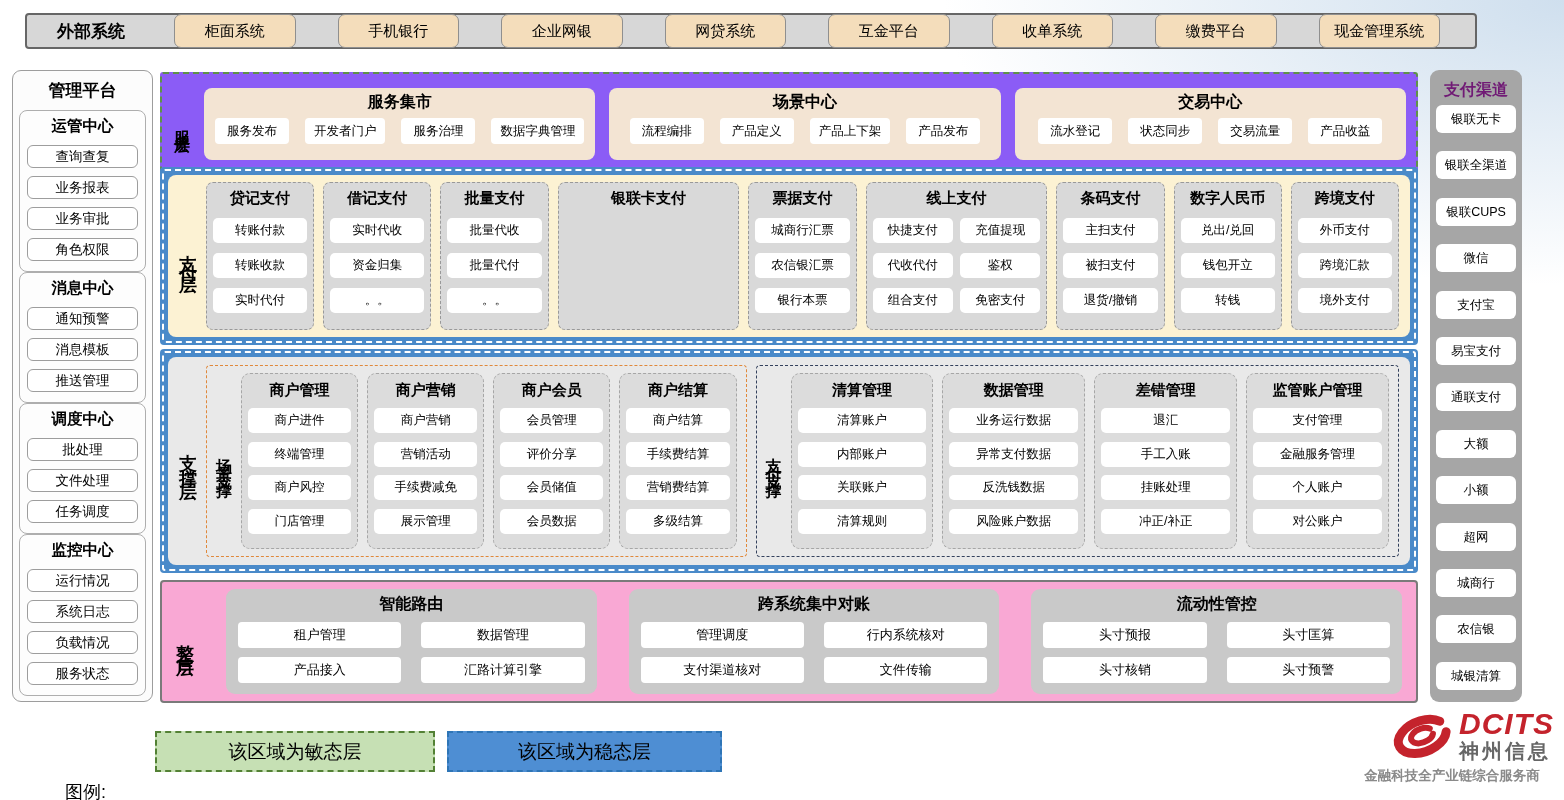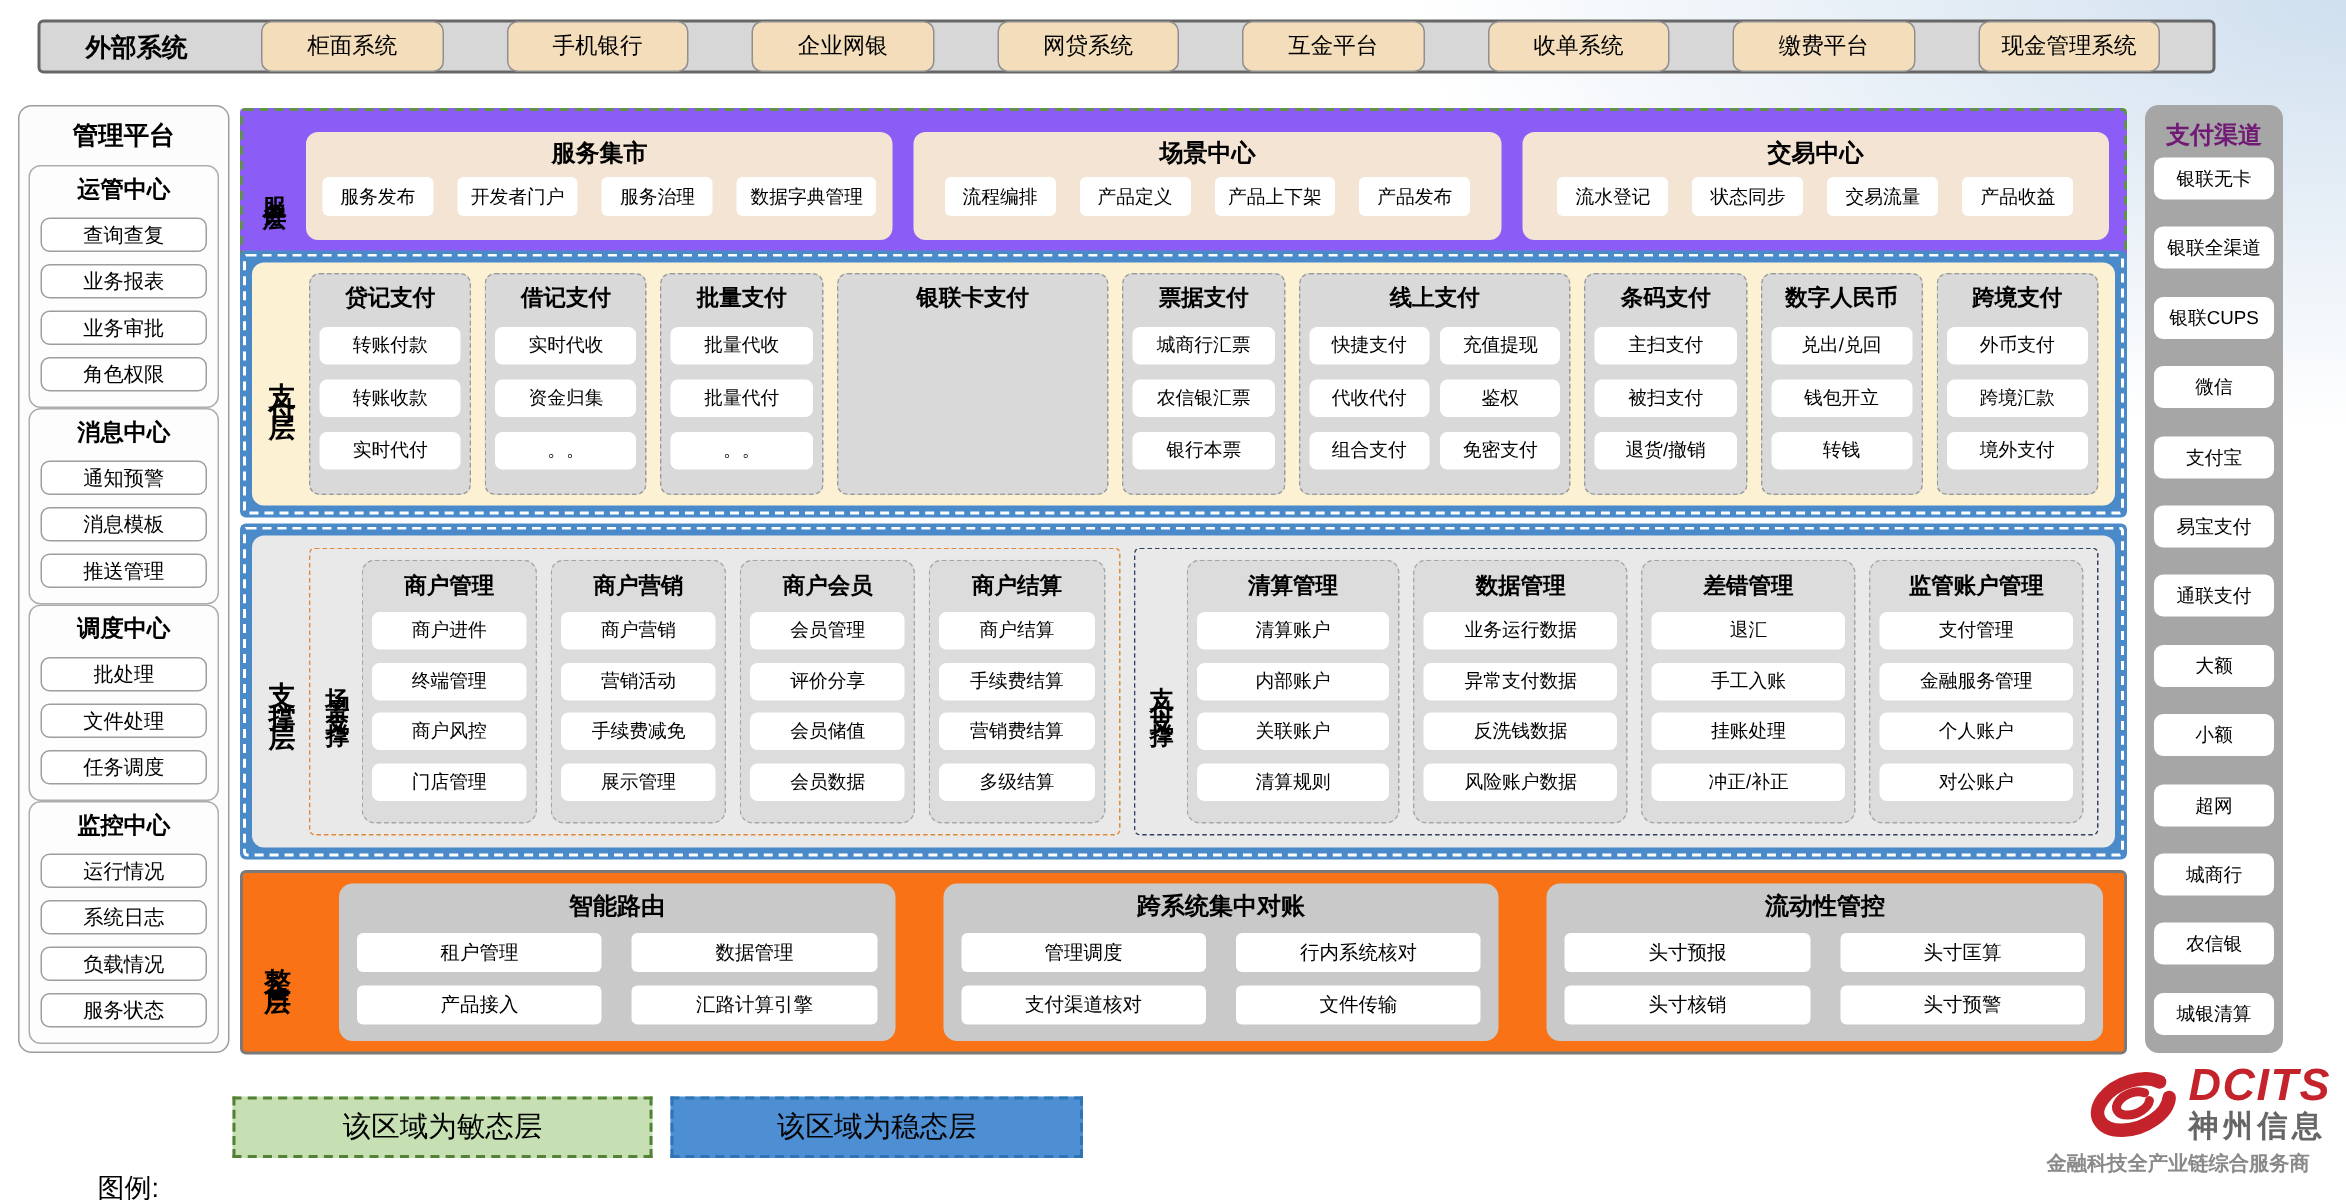--- a/index.html
+++ b/index.html
@@ -105,21 +105,21 @@
   .scol {
     flex:1; background:#dcdcdc; border:1.5px dashed #a6a6a6; border-radius:9px;
     height:176px; padding:4px 6px 6px; display:flex; flex-direction:column;
   }
   .scol-title { text-align:center; font-weight:bold; font-size:15px; margin-top:3px; white-space:nowrap; }
   .scol-rows { flex:1; display:flex; flex-direction:column; justify-content:space-evenly; }
 
   
   .integ {
     position:absolute; left:160px; top:580px; width:1258px; height:123px;
-    background:#f97316; border:2px solid #7a7a7a; border-radius:4px;
+    background:#f9a8d4; border:2px solid #7a7a7a; border-radius:4px;
     display:flex; align-items:center; gap:32px; padding:12px 14px;
   }
   .integ-label { font-size:18px; letter-spacing:7px; }
   .igroup { flex:1; background:#c9c9c9; border-radius:9px; height:105px; padding:5px 12px 0; }
   .igroup-title { text-align:center; font-weight:bold; font-size:16px; margin-bottom:7px; }
   .igrid { display:grid; grid-template-columns:1fr 1fr; gap:9px 20px; }
   .ibtn {
     background:#fff; border-radius:4px; height:26px; line-height:26px;
     text-align:center; font-size:13px; white-space:nowrap;
   }

